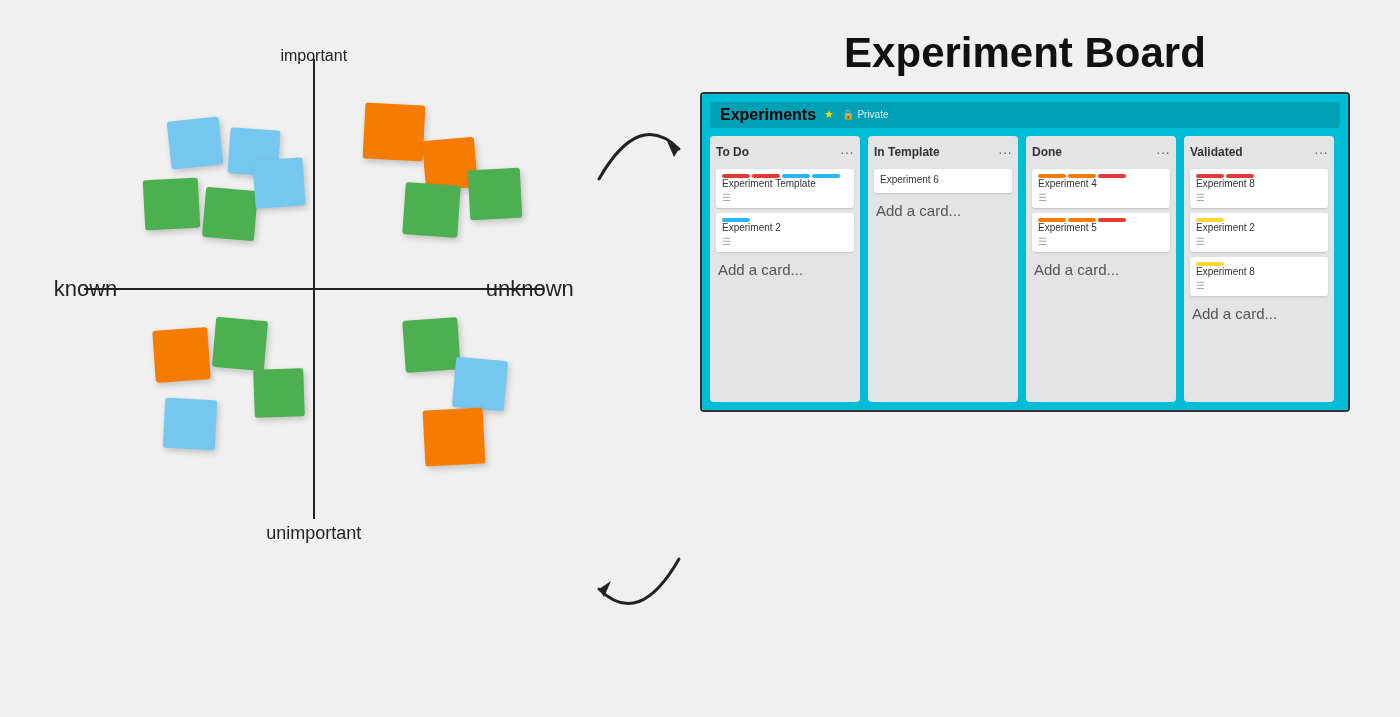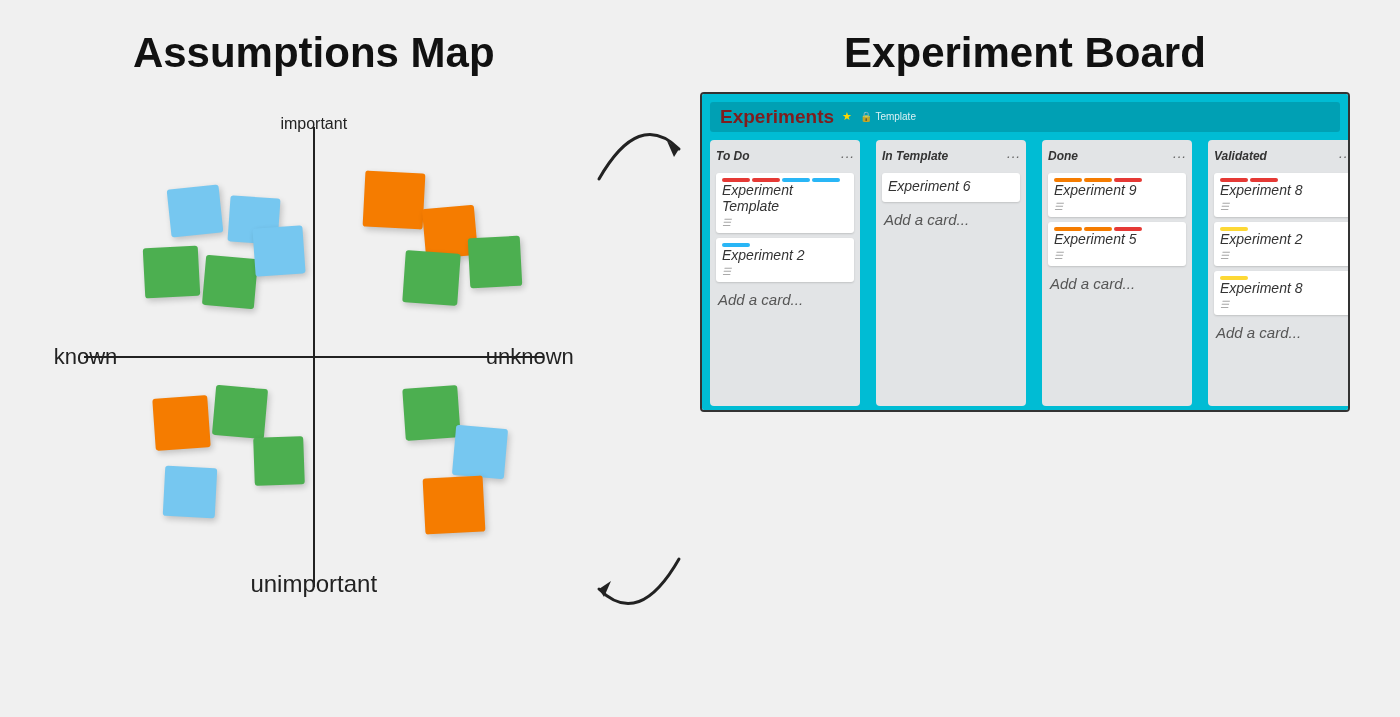--- a/index.html
+++ b/index.html
@@ -76,24 +76,24 @@
       top: 18px;
       left: 50%;
       transform: translateX(-50%);
       font-size: 16px;
       font-weight: 400;
       color: #222;
     }
 
     .label-unimportant {
       position: absolute;
-      bottom: 19px;
+      bottom: 5px;
       left: 50%;
       transform: translateX(-50%);
-      font-size: 24px;
+      font-size: 18px;
       font-weight: 400;
       color: #222;
     }
 
     .label-known {
       position: absolute;
       top: 50%;
       left: 0px;
       transform: translateY(-50%);
       font-size: 22px;
@@ -155,43 +155,42 @@
       background: rgba(0,0,0,0.15);
       padding: 4px 10px;
       margin-bottom: 8px;
       border-radius: 3px;
       display: flex;
       align-items: center;
       gap: 8px;
     }
 
     .board-title {
-      font-size: 19px;
+      font-size: 16px;
       font-weight: 700;
-      color: #7f1d1d;
+      color: #000000;
     }
 
     .board-star {
       color: #ffd700;
       font-size: 11px;
     }
 
     .board-private {
       font-size: 10px;
       color: rgba(255,255,255,0.85);
       display: flex;
       align-items: center;
       gap: 3px;
     }
 
     .board-columns {
       display: flex;
-      gap: 16px;
+      gap: 8px;
       height: calc(100% - 34px);
-      font-style: italic;
     }
 
     .board-column {
       background: #e2e4e6;
       border-radius: 4px;
       width: 150px;
       flex-shrink: 0;
       padding: 8px 6px;
       display: flex;
       flex-direction: column;
@@ -218,21 +217,21 @@
     }
 
     .card {
       background: white;
       border-radius: 3px;
       padding: 5px 6px;
       box-shadow: 0 1px 2px rgba(0,0,0,0.15);
     }
 
     .card-title {
-      font-size: 14px;
+      font-size: 10px;
       color: #333;
       margin-bottom: 3px;
     }
 
     .card-tags {
       display: flex;
       gap: 2px;
       flex-wrap: wrap;
     }
 
@@ -253,21 +252,20 @@
       padding: 4px 2px;
       cursor: pointer;
     }
   </style>
 </head>
 <body>
 
 <div class="main-container">
 
   <div class="left-side">
-    <h1 class="assumptions-title">Assumptions Map</h1>
 
     <div class="map-container">
 
       <span class="label-important">important</span>
       <span class="label-unimportant">unimportant</span>
       <span class="label-known">known</span>
       <span class="label-unknown">unknown</span>
 
       <div class="axis-horizontal"></div>
       <div class="axis-vertical"></div>
@@ -310,21 +308,21 @@
     <h1 class="experiment-title">Experiment Board</h1>
 
     <div class="board-wrapper">
       <div class="board">
 
         <div class="board-header">
           <span class="board-title">Experiments</span>
           <span class="board-star">★</span>
           <span class="board-private">
             <span>🔒</span>
-            <span>Template</span>
+            <span>Private</span>
           </span>
         </div>
 
         <div class="board-columns" id="board-columns">
         <div class="board-column">
               <div class="column-header">
                 <span class="column-title">To Do</span>
                 <span class="column-menu">···</span>
               </div>
               <div class="card">
@@ -360,21 +358,21 @@
               <div class="column-header">
                 <span class="column-title">Done</span>
                 <span class="column-menu">···</span>
               </div>
               <div class="card">
                 <div class="card-tags">
                   <div class="card-tag" style="background: rgb(245, 124, 0); width: 28px;"></div>
                   <div class="card-tag" style="background: rgb(245, 124, 0); width: 28px;"></div>
                   <div class="card-tag" style="background: rgb(229, 57, 53); width: 28px;"></div>
                 </div>
-                <div class="card-title">Experiment 9</div>
+                <div class="card-title">Experiment 4</div>
                 <div class="card-icon">☰</div>
               </div>
               <div class="card">
                 <div class="card-tags">
                   <div class="card-tag" style="background: rgb(245, 124, 0); width: 28px;"></div>
                   <div class="card-tag" style="background: rgb(245, 124, 0); width: 28px;"></div>
                   <div class="card-tag" style="background: rgb(229, 57, 53); width: 28px;"></div>
                 </div>
                 <div class="card-title">Experiment 5</div>
                 <div class="card-icon">☰</div>

